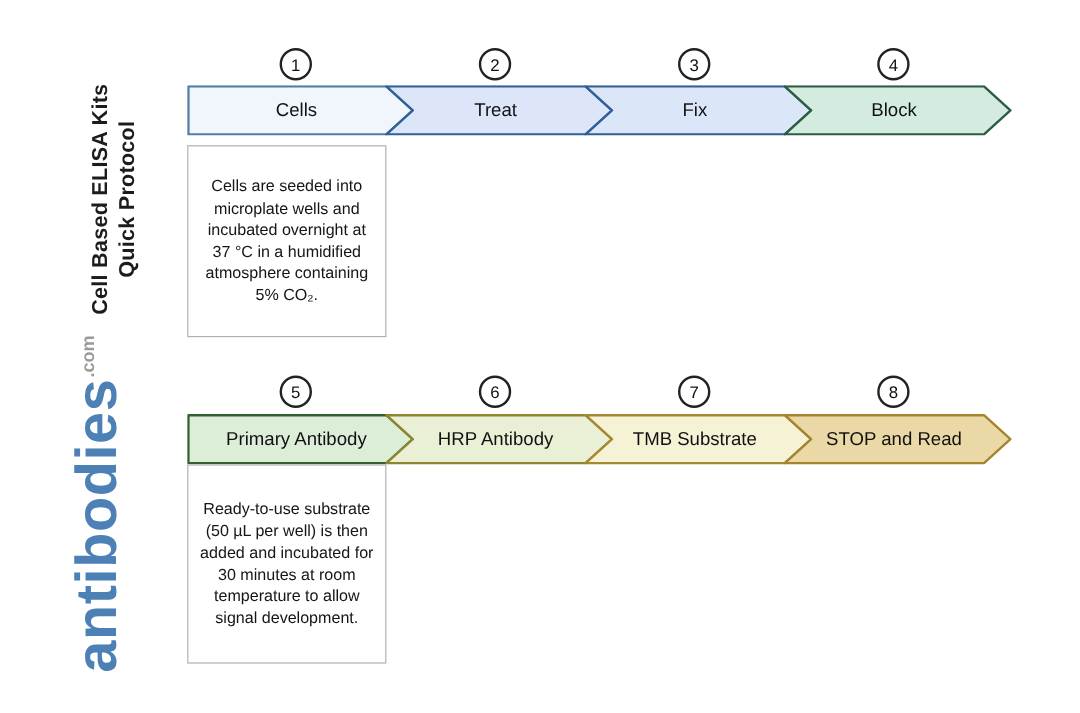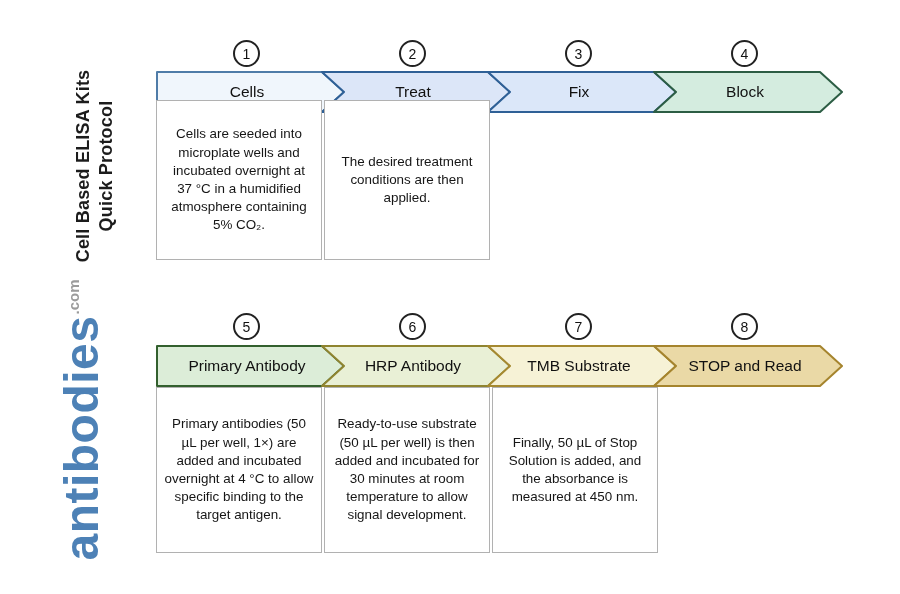--- a/index.html
+++ b/index.html
@@ -31,21 +31,21 @@
   .boxes {
     position: absolute; left: 156px; width: 670px;
     display: grid; grid-template-columns: repeat(4, 166px); gap: 2px;
   }
   .desc-box {
     box-sizing: border-box; border: 1.5px solid #b1b1b1; background: #fff;
     display: flex; align-items: center; justify-content: center;
     text-align: center; padding: 6px 7px;
   }
   .desc-box p { margin: 0; font-size: 13.4px; line-height: 1.36; color: #161616; }
-  .row1-boxes { top: 100px; } .row1-boxes .desc-box { height: 160px; }
+  .row1-boxes { top: 121px; } .row1-boxes .desc-box { height: 160px; }
   .row2-boxes { top: 387px; } .row2-boxes .desc-box { height: 166px; }
 </style>
 </head>
 <body>
 
 <div class="canvas">
 
   <div class="vertical-title">
     <div>Cell Based ELISA Kits</div>
     <div>Quick Protocol</div>
@@ -77,23 +77,20 @@
     <text x="91" y="26" text-anchor="middle">Cells</text>
     <text x="257" y="26" text-anchor="middle">Treat</text>
     <text x="423" y="26" text-anchor="middle">Fix</text>
     <text x="589" y="26" text-anchor="middle">Block</text>
   </svg>
 
   <div class="boxes row1-boxes">
     <div class="desc-box">
         <p>Cells are seeded into microplate wells and incubated overnight at 37 °C in a humidified atmosphere containing 5% CO₂.</p>
       </div>
-    <div class="desc-box">
-        <p>The desired treatment conditions are then applied.</p>
-      </div>
   </div>
 
   <div class="num-circle" style="left:233px; top:313px">
       <span>5</span>
     </div>
   <div class="num-circle" style="left:399px; top:313px">
       <span>6</span>
     </div>
   <div class="num-circle" style="left:565px; top:313px">
       <span>7</span>
@@ -108,23 +105,17 @@
     <polygon points="332,1 498,1 520,21 498,41 332,41 354,21" stroke-width="2" stroke-linejoin="round" fill="#f6f2d6" stroke="#a58930"></polygon>
     <polygon points="498,1 664,1 686,21 664,41 498,41 520,21" stroke-width="2" stroke-linejoin="round" fill="#ead9a6" stroke="#a5842d"></polygon>
     <text x="91" y="26" text-anchor="middle">Primary Antibody</text>
     <text x="257" y="26" text-anchor="middle">HRP Antibody</text>
     <text x="423" y="26" text-anchor="middle">TMB Substrate</text>
     <text x="589" y="26" text-anchor="middle">STOP and Read</text>
   </svg>
 
   <div class="boxes row2-boxes">
     <div class="desc-box">
-        <p>Primary antibodies (50 µL per well, 1×) are added and incubated overnight at 4 °C to allow specific binding to the target antigen.</p>
-      </div>
-    <div class="desc-box">
         <p>Ready-to-use substrate (50 µL per well) is then added and incubated for 30 minutes at room temperature to allow signal development.</p>
-      </div>
-    <div class="desc-box">
-        <p>Finally, 50 µL of Stop Solution is added, and the absorbance is measured at 450 nm.</p>
       </div>
   </div>
 
 </div>
 
 </body></html>

